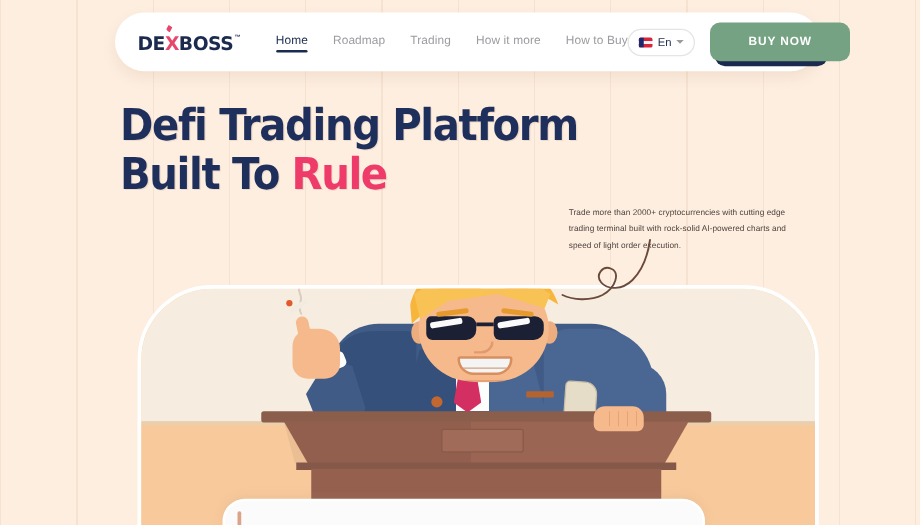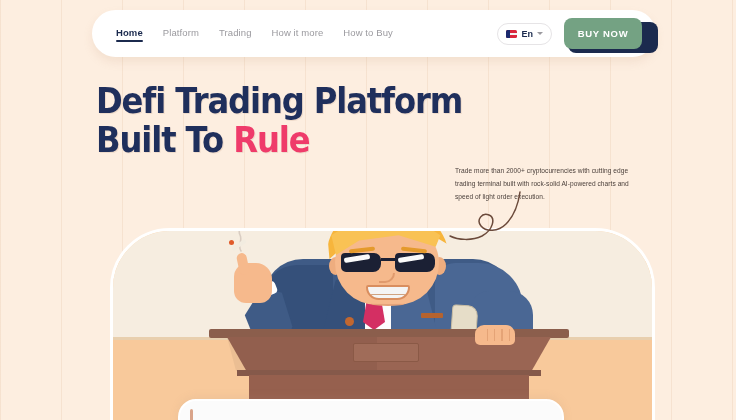--- a/index.html
+++ b/index.html
@@ -99,21 +99,21 @@
     font-size: 9.5px;
     color: #9b9a9f;
     white-space: nowrap;
     cursor: pointer;
     position: relative;
     padding-bottom: 3px;
     letter-spacing: 0.1px;
   }
   .nav-item.active {
     color: #1b2a4e;
-    font-weight: bold;
+    font-weight: normal;
   }
   .nav-item.active::after {
     content: "";
     position: absolute;
     left: 0; right: 0;
     bottom: -1px;
     height: 1.5px;
     background: #1b2a4e;
     border-radius: 1px;
   }
@@ -148,21 +148,21 @@
   }
   .flag-icon::after {
     content: "";
     position: absolute;
     left: 0; top: 0;
     width: 4px; height: 100%;
     background: #1b2a6e;
   }
   .lang-label {
     font-size: 9px;
-    font-weight: bold;
+    font-weight: normal;
     color: #1b2a4e;
     text-align: center;
   }
   .chevron {
     width: 0; height: 0;
     border-left: 3px solid transparent;
     border-right: 3px solid transparent;
     border-top: 3.5px solid #9b9a9f;
   }
 
@@ -170,21 +170,21 @@
   .buy-wrap { position: relative; }
   .buy-shadow {
     position: absolute;
     left: 4px; top: 4px;
     width: 90px; height: 31px;
     background: #1b2a4e;
     border-radius: 8px;
   }
   .buy-btn {
     position: relative;
-    width: 78px;
+    width: 112px;
     height: 31px;
     background: #74a283;
     border: none;
     border-radius: 8px;
     color: #ffffff;
     font-size: 9.5px;
     font-weight: bold;
     letter-spacing: 0.7px;
     cursor: pointer;
     font-family: "Liberation Sans", sans-serif;
@@ -495,24 +495,28 @@
     background: #d9a48a; border-radius: 2px;
   }
 </style>
 </head>
 <body>
 
 <div class="bg-guides"></div>
 
 <header class="header">
 
+  <div class="logo">
+    <span class="logo-text"><span>DE</span><span class="logo-x">X</span><span>BOSS</span></span>
+    <span class="logo-tm">™</span>
+  </div>
 
   <nav class="nav">
     <span class="nav-item active">Home</span>
-    <span class="nav-item">Platform</span>
+    <span class="nav-item">Roadmap</span>
     <span class="nav-item">Trading</span>
     <span class="nav-item">How it more</span>
     <span class="nav-item">How to Buy</span>
   </nav>
 
   <div class="header-right">
 
     <div class="lang">
       <span class="flag-icon"></span>
       <span class="lang-label">En</span>

